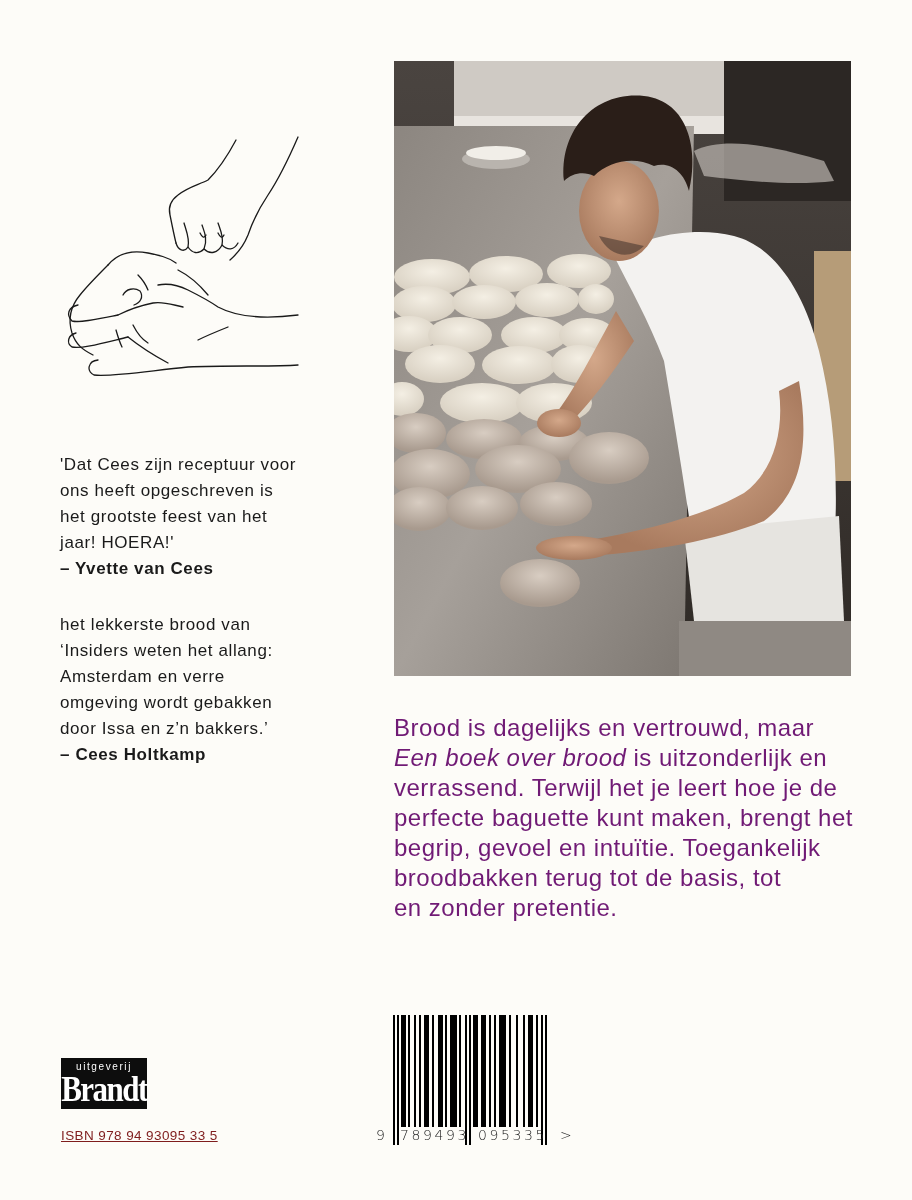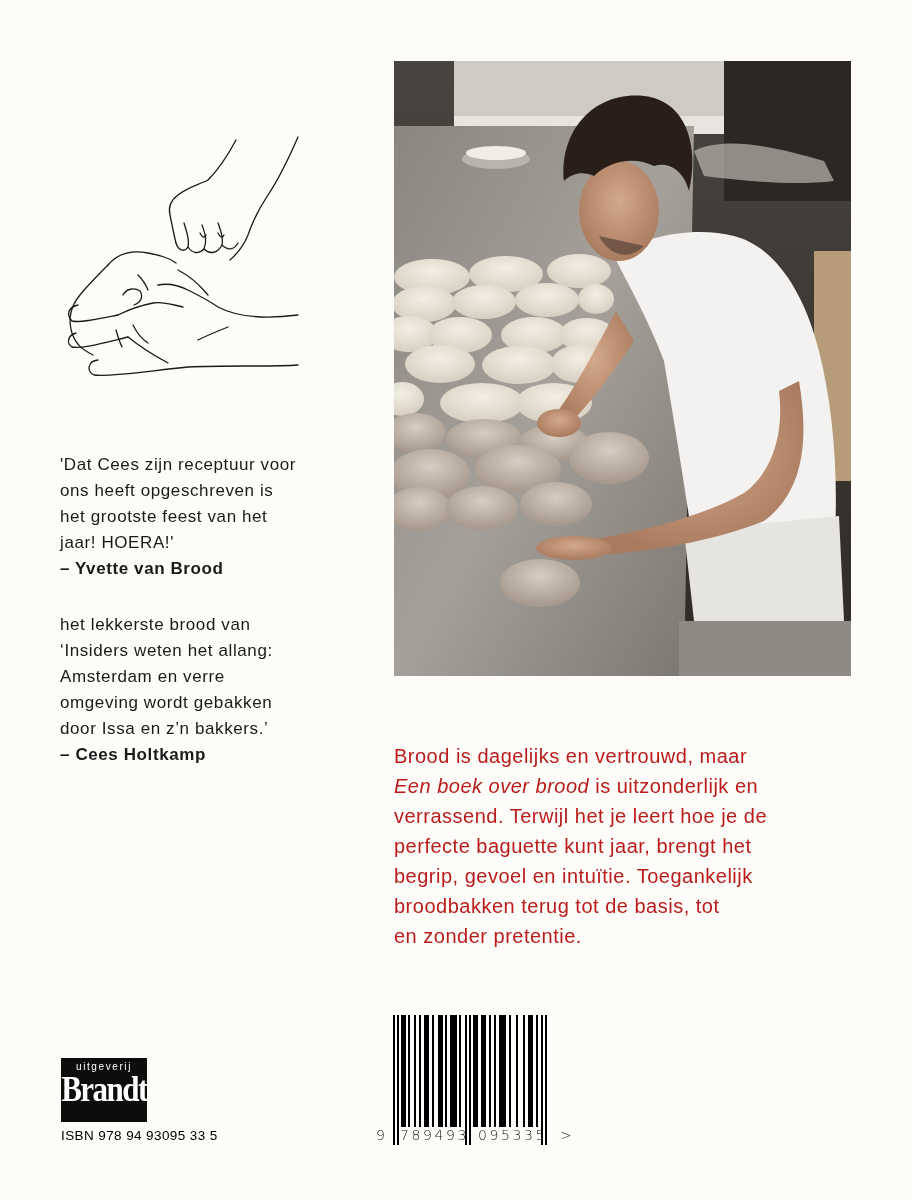--- a/index.html
+++ b/index.html
@@ -18,35 +18,35 @@
   .q2 { top: 612px; }
 
   .photo {
     position: absolute; left: 394px; top: 61px; width: 457px; height: 615px;
     overflow: hidden; background: #6d655d;
   }
   .photo svg { display: block; }
 
   .blurb {
     position: absolute; left: 394px; top: 713px; width: 470px;
-    font-size: 20px; line-height: 30px; letter-spacing: 0.5px; color: #b91c1c; margin-top: 28px;
+    font-size: 24px; line-height: 30px; letter-spacing: 0.5px; color: #701a75;
   }
   .blurb em { font-style: italic; }
 
   .logo {
-    position: absolute; left: 61px; top: 1058px; width: 86px; height: 64px;
+    position: absolute; left: 61px; top: 1058px; width: 86px; height: 51px;
     background: #0d0d0d; color: #fff; text-align: center;
   }
   .logo .small { display: block; font-size: 10px; letter-spacing: 1.6px; margin-top: 3px; line-height: 12px; }
   .logo .big {
     display: block; font-family: "Liberation Serif", "DejaVu Serif", serif; font-weight: bold;
     font-size: 31px; line-height: 34px; letter-spacing: -1.5px; transform: scaleY(1.15);
   }
   .isbn {
-    position: absolute; left: 61px; top: 1128px; font-size: 13.5px; letter-spacing: 0.4px; color: #000000;
+    position: absolute; left: 61px; top: 1128px; font-size: 13.5px; letter-spacing: 0.4px; color: #7f1d1d; text-decoration: underline;
   }
   .barcode { position: absolute; left: 378px; top: 1010px; width: 200px; height: 145px; }
   .barcode-digits {
     position: absolute; top: 1127px; font-family: "DejaVu Sans", sans-serif; font-size: 14px;
     color: #222; letter-spacing: 2.6px; font-weight: 300;
   }
 </style>
 </head>
 <body>
 
@@ -75,21 +75,21 @@
   <path d="M70 202 C80 210 95 220 110 228"></path>
   <path d="M80 140 C85 145 88 150 90 155"></path>
   <path d="M58 195 C60 202 62 208 64 212"></path>
 </svg>
 
 <div class="quote q1">
   <div>'Dat Cees zijn receptuur voor</div>
   <div>ons heeft opgeschreven is</div>
   <div>het grootste feest van het</div>
   <div>jaar! HOERA!'</div>
-  <div class="author">– Yvette van Brood</div>
+  <div class="author">– Yvette van Cees</div>
 </div>
 
 <div class="quote q2">
   <div>het lekkerste brood van</div>
   <div>‘Insiders weten het allang:</div>
   <div>Amsterdam en verre</div>
   <div>omgeving wordt gebakken</div>
   <div>door Issa en z’n bakkers.’</div>
   <div class="author">– Cees Holtkamp</div>
 </div>
@@ -181,21 +181,21 @@
     <ellipse cx="225" cy="150" rx="40" ry="50" fill="url(#skin)"></ellipse>
     <path d="M170 120 C165 70 200 30 250 35 C295 40 305 90 295 130 C290 110 275 100 260 105 C240 95 215 100 200 115 C190 110 178 112 170 120 Z" fill="#2a1e18"></path>
     <path d="M205 175 C215 195 235 200 250 185" fill="#4a3830" opacity="0.6"></path>
   </svg>
 </div>
 
 <div class="blurb">
   <div>Brood is dagelijks en vertrouwd, maar</div>
   <div><em>Een boek over brood</em><span> is uitzonderlijk en</span></div>
   <div>verrassend. Terwijl het je leert hoe je de</div>
-  <div>perfecte baguette kunt jaar, brengt het</div>
+  <div>perfecte baguette kunt maken, brengt het</div>
   <div>begrip, gevoel en intuïtie. Toegankelijk</div>
   <div>broodbakken terug tot de basis, tot</div>
   <div>en zonder pretentie.</div>
 </div>
 
 <div class="logo">
   <span class="small">uitgeverij</span>
   <span class="big">Brandt</span>
 </div>
 

